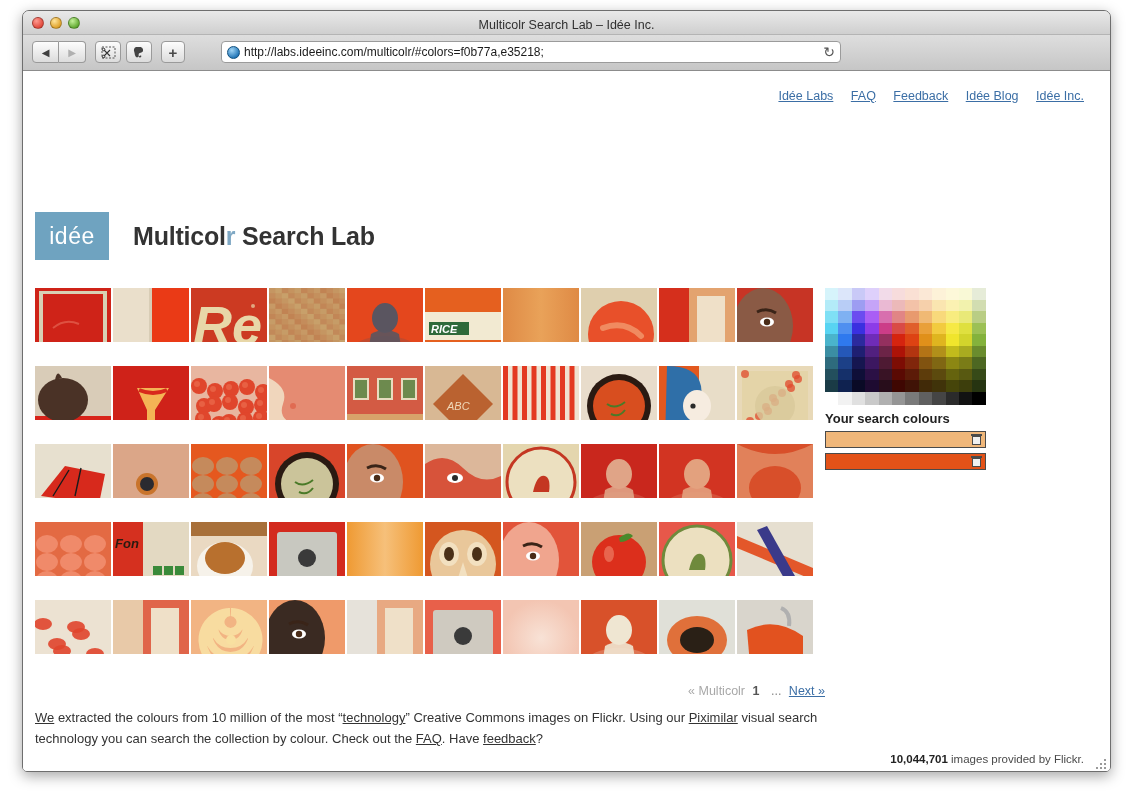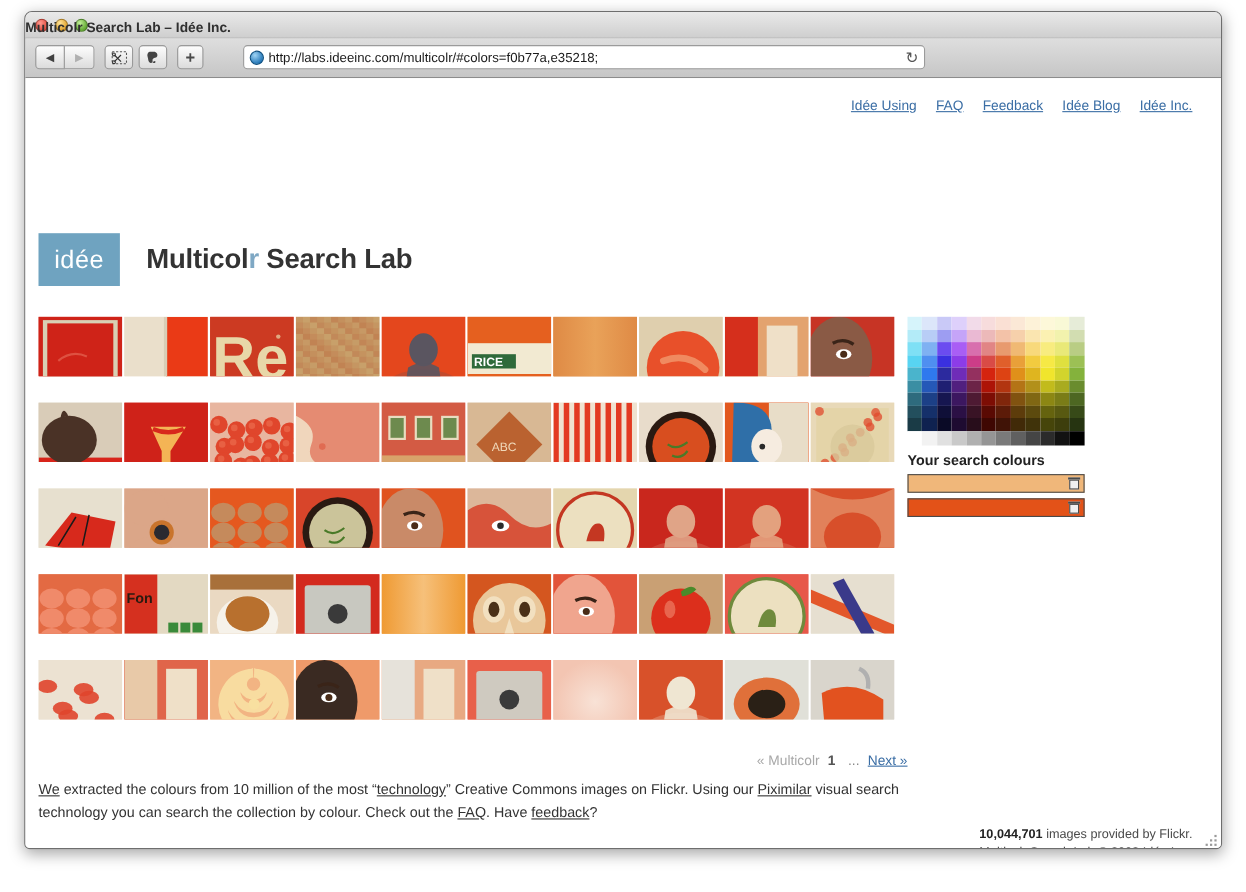--- a/index.html
+++ b/index.html
@@ -48,24 +48,24 @@
     border-radius: 50%;
     border: 1px solid rgba(0,0,0,0.28);
     box-sizing: border-box;
   }
   .dot.red    { background: radial-gradient(circle at 35% 30%, #ff9a90, #e24b3e 70%); }
   .dot.yellow { background: radial-gradient(circle at 35% 30%, #ffe49a, #e0a32c 70%); }
   .dot.green  { background: radial-gradient(circle at 35% 30%, #c4f19a, #63ab33 70%); }
   .win-title {
     position: absolute;
     left: 0; right: 0; top: 7px;
-    text-align: left;
+    text-align: center;
     font-size: 12.5px;
     color: #303030;
-    font-weight: bold;
+    font-weight: normal;
   }
 
   .toolbar {
     position: relative;
     height: 35px;
     background: linear-gradient(180deg, #dedede 0%, #c6c6c6 100%);
     border-bottom: 1px solid #8c8c8c;
   }
   .tb-group {
     position: absolute;
@@ -222,20 +222,21 @@
     grid-template-columns: repeat(10, 76px);
     grid-auto-rows: 76px;
     gap: 2px;
   }
   .tile {
     width: 76px;
     height: 54px;
     overflow: hidden;
     position: relative;
     background: #e06a3a;
+    font-style: italic;
   }
   .tile svg { display: block; width: 76px; height: 76px; }
 
   
   .palette-wrap {
     position: absolute;
     left: 802px;
     top: 217px;
     width: 161px;
   }
@@ -384,21 +385,21 @@
         <div class="globe"></div>
         <div class="url-text">http://labs.ideeinc.com/multicolr/#colors=f0b77a,e35218;</div>
         <div class="reload">↻</div>
       </div>
 
     </div>
 
     <div class="viewport">
 
       <div class="topnav">
-        <a href="#">Idée Using</a>
+        <a href="#">Idée Labs</a>
         <a href="#">FAQ</a>
         <a href="#">Feedback</a>
         <a href="#">Idée Blog</a>
         <a href="#">Idée Inc.</a>
       </div>
 
       <div class="brand">
         <div class="logo">idée</div>
         <div class="sitetitle"><span>Multicol</span><span class="accent">r</span><span> Search Lab</span></div>
       </div>

